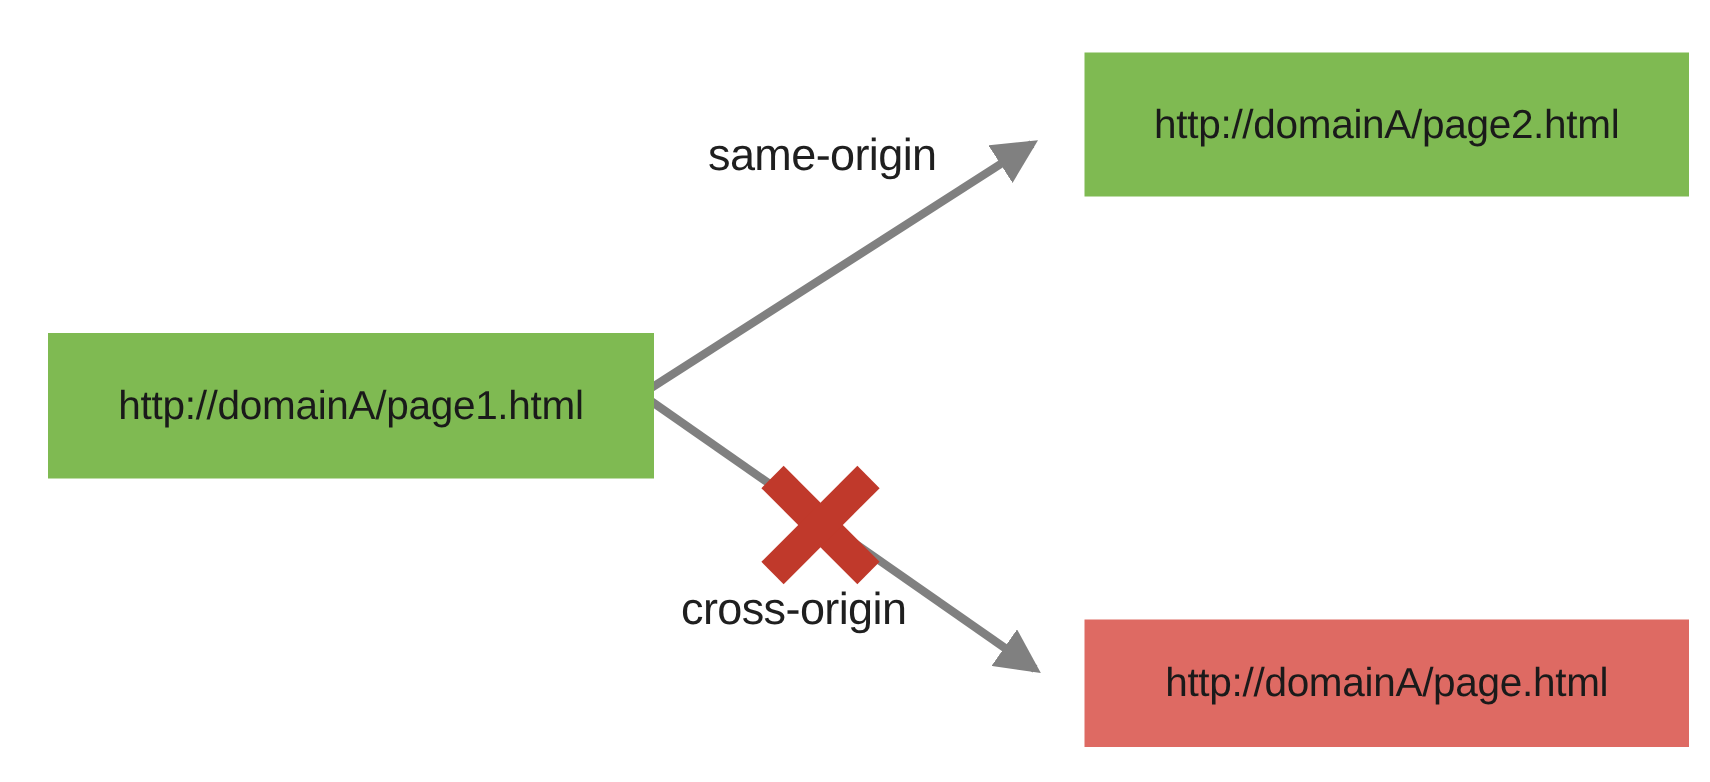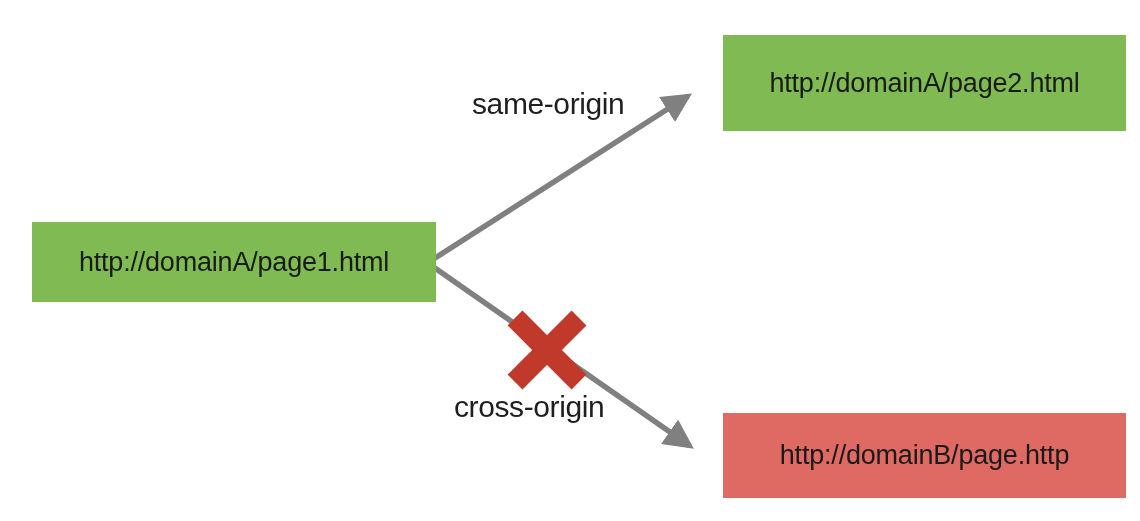--- a/index.html
+++ b/index.html
@@ -33,21 +33,21 @@
   .node-green {
     background: #7FBA52;
   }
   .node-red {
     background: #DE6A63;
   }
   #node-source {
     left: 14px;
     top: 222px;
     width: 404px;
-    height: 80px;
+    height: 97px;
   }
   #node-same-origin {
     left: 705px;
     top: 35px;
     width: 403px;
     height: 96px;
   }
   #node-cross-origin {
     left: 705px;
     top: 413px;
@@ -104,19 +104,19 @@
 
   <svg id="block-marker" viewBox="0 0 82 80" xmlns="http://www.w3.org/2000/svg">
     <line x1="9" y1="8" x2="73" y2="72" stroke="#C0392B" stroke-width="21" stroke-linecap="butt"></line>
     <line x1="73" y1="8" x2="9" y2="72" stroke="#C0392B" stroke-width="21" stroke-linecap="butt"></line>
   </svg>
 
   <div class="node node-green" id="node-source">http://domainA/page1.html</div>
 
   <div class="node node-green" id="node-same-origin">http://domainA/page2.html</div>
 
-  <div class="node node-red" id="node-cross-origin">http://domainB/page.http</div>
+  <div class="node node-red" id="node-cross-origin">http://domainA/page.html</div>
 
   <div class="edge-label" id="label-same-origin">same-origin</div>
 
   <div class="edge-label" id="label-cross-origin">cross-origin</div>
 
 </div>
 
 </body></html>

